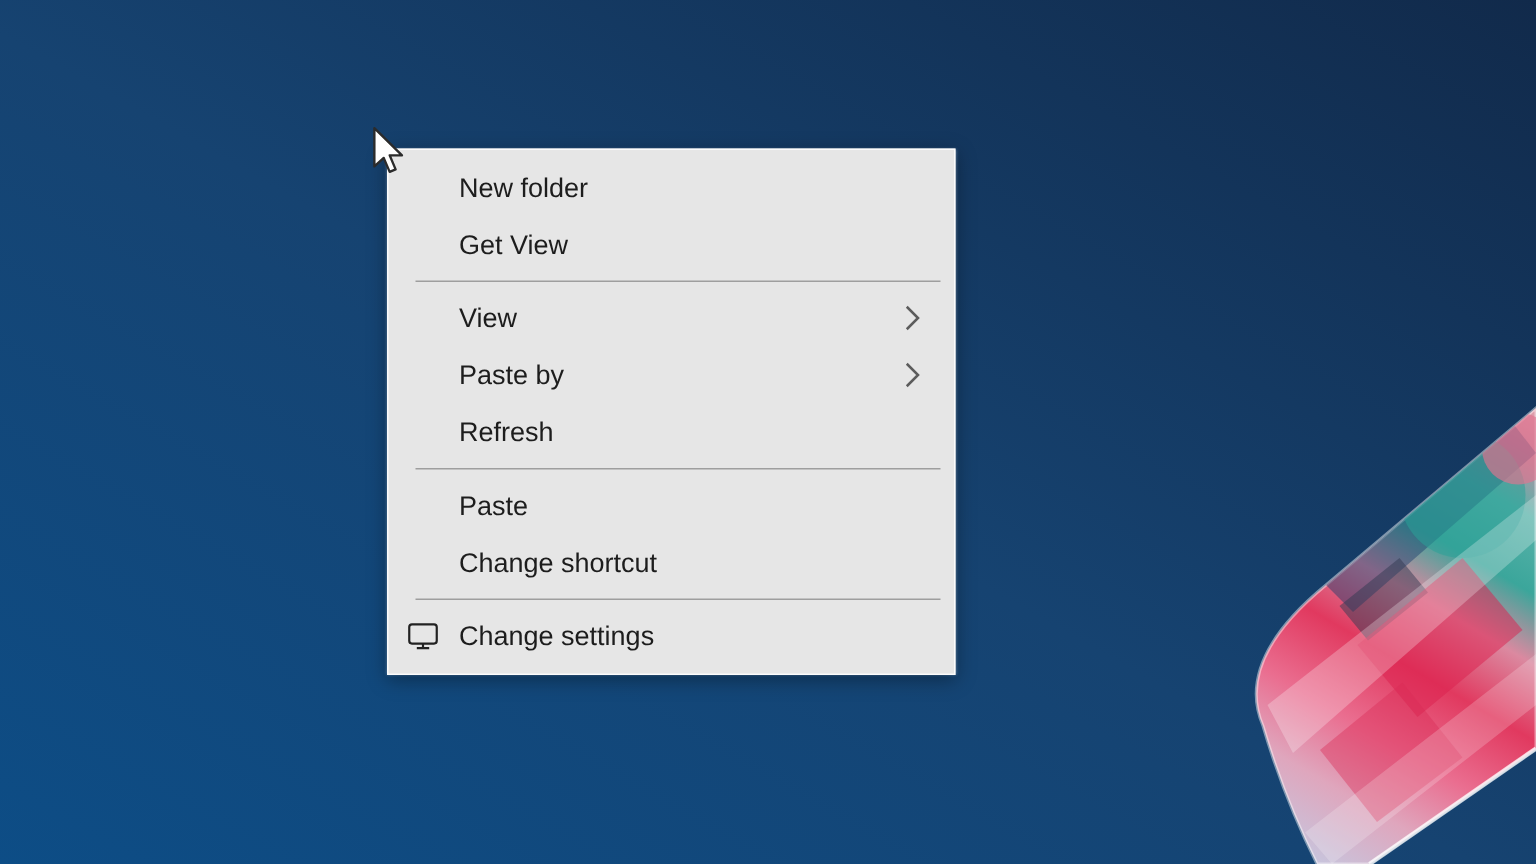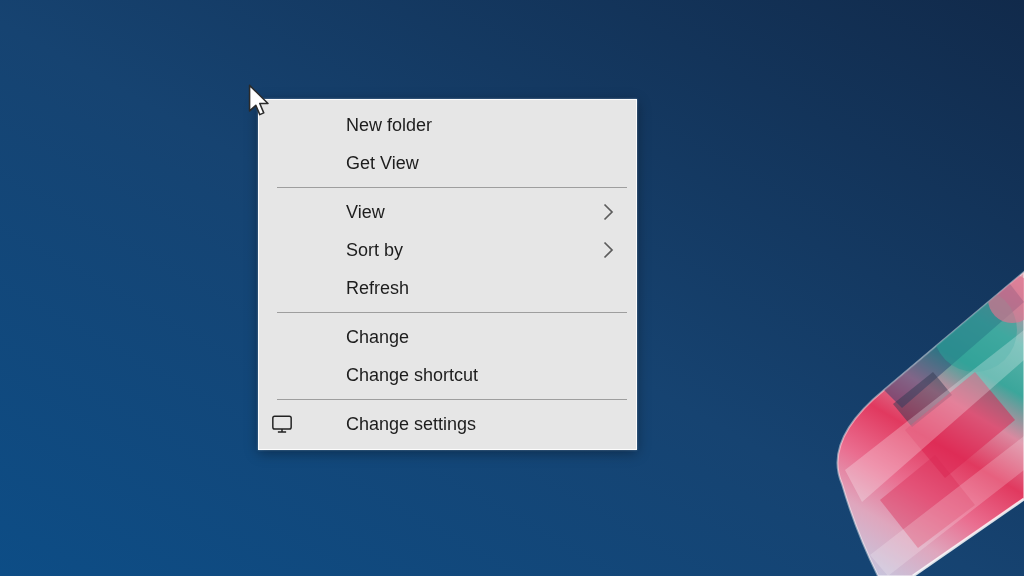--- a/index.html
+++ b/index.html
@@ -10,21 +10,21 @@
 
   
   .menu{position:absolute;left:258px;top:99px;width:379px;box-sizing:border-box;
         background:#e6e6e6;border:1px solid rgba(255,255,255,.85);
         box-shadow:0 3px 12px rgba(0,0,0,.35),0 0 2px rgba(180,210,240,.6);
         padding:6px 0;color:#1d1d1d;font-size:18px;}
   .menu-item{position:relative;height:38px;display:flex;align-items:center;
              padding:0 22px 0 47px;cursor:default;}
   .menu-item .item-icon{position:absolute;left:11px;top:50%;transform:translateY(-50%);
              width:24px;height:24px;display:flex;align-items:center;justify-content:center;}
-  .menu-item .label{white-space:nowrap;margin-left:40px;}
+  .menu-item .label{white-space:nowrap;}
   .menu-item .chevron{margin-left:auto;display:flex;align-items:center;}
   .separator{height:1px;background:#9e9e9e;border:none;margin:5px 9px 5px 18px;}
 
   .cursor{position:absolute;left:248px;top:84px;width:23px;height:34px;pointer-events:none;z-index:10;}
 </style>
 </head>
 <body>
 
 <div class="desktop" id="desktop" style="background: linear-gradient(to left bottom, rgb(17, 42, 75) 0%, rgb(22, 67, 113) 52%, rgb(13, 77, 134) 100%);">
 
@@ -69,33 +69,33 @@
       <div class="separator" style="background: rgb(158, 158, 158);"></div>
       <div class="menu-item">
         <span class="label">View</span>
         <span class="chevron">
           <svg width="11" height="18" viewBox="0 0 11 18" fill="none" stroke="#5c5c5c" stroke-width="1.7">
             <path d="M1.5 1.5 L9 9 L1.5 16.5"></path>
           </svg>
         </span>
       </div>
       <div class="menu-item">
-        <span class="label">Sort by</span>
+        <span class="label">Paste by</span>
         <span class="chevron">
           <svg width="11" height="18" viewBox="0 0 11 18" fill="none" stroke="#5c5c5c" stroke-width="1.7">
             <path d="M1.5 1.5 L9 9 L1.5 16.5"></path>
           </svg>
         </span>
       </div>
       <div class="menu-item">
         <span class="label">Refresh</span>
       </div>
       <div class="separator" style="background: rgb(158, 158, 158);"></div>
       <div class="menu-item">
-        <span class="label">Change</span>
+        <span class="label">Paste</span>
       </div>
       <div class="menu-item">
         <span class="label">Change shortcut</span>
       </div>
       <div class="separator" style="background: rgb(158, 158, 158);"></div>
       <div class="menu-item">
         <span class="item-icon">
           <svg width="22" height="22" viewBox="0 0 24 24" fill="none" stroke="#222" stroke-width="1.6">
             <rect x="2" y="3.5" width="20" height="14" rx="2"></rect>
             <path d="M12 17.5 v3 M7.5 20.8 h9"></path>

